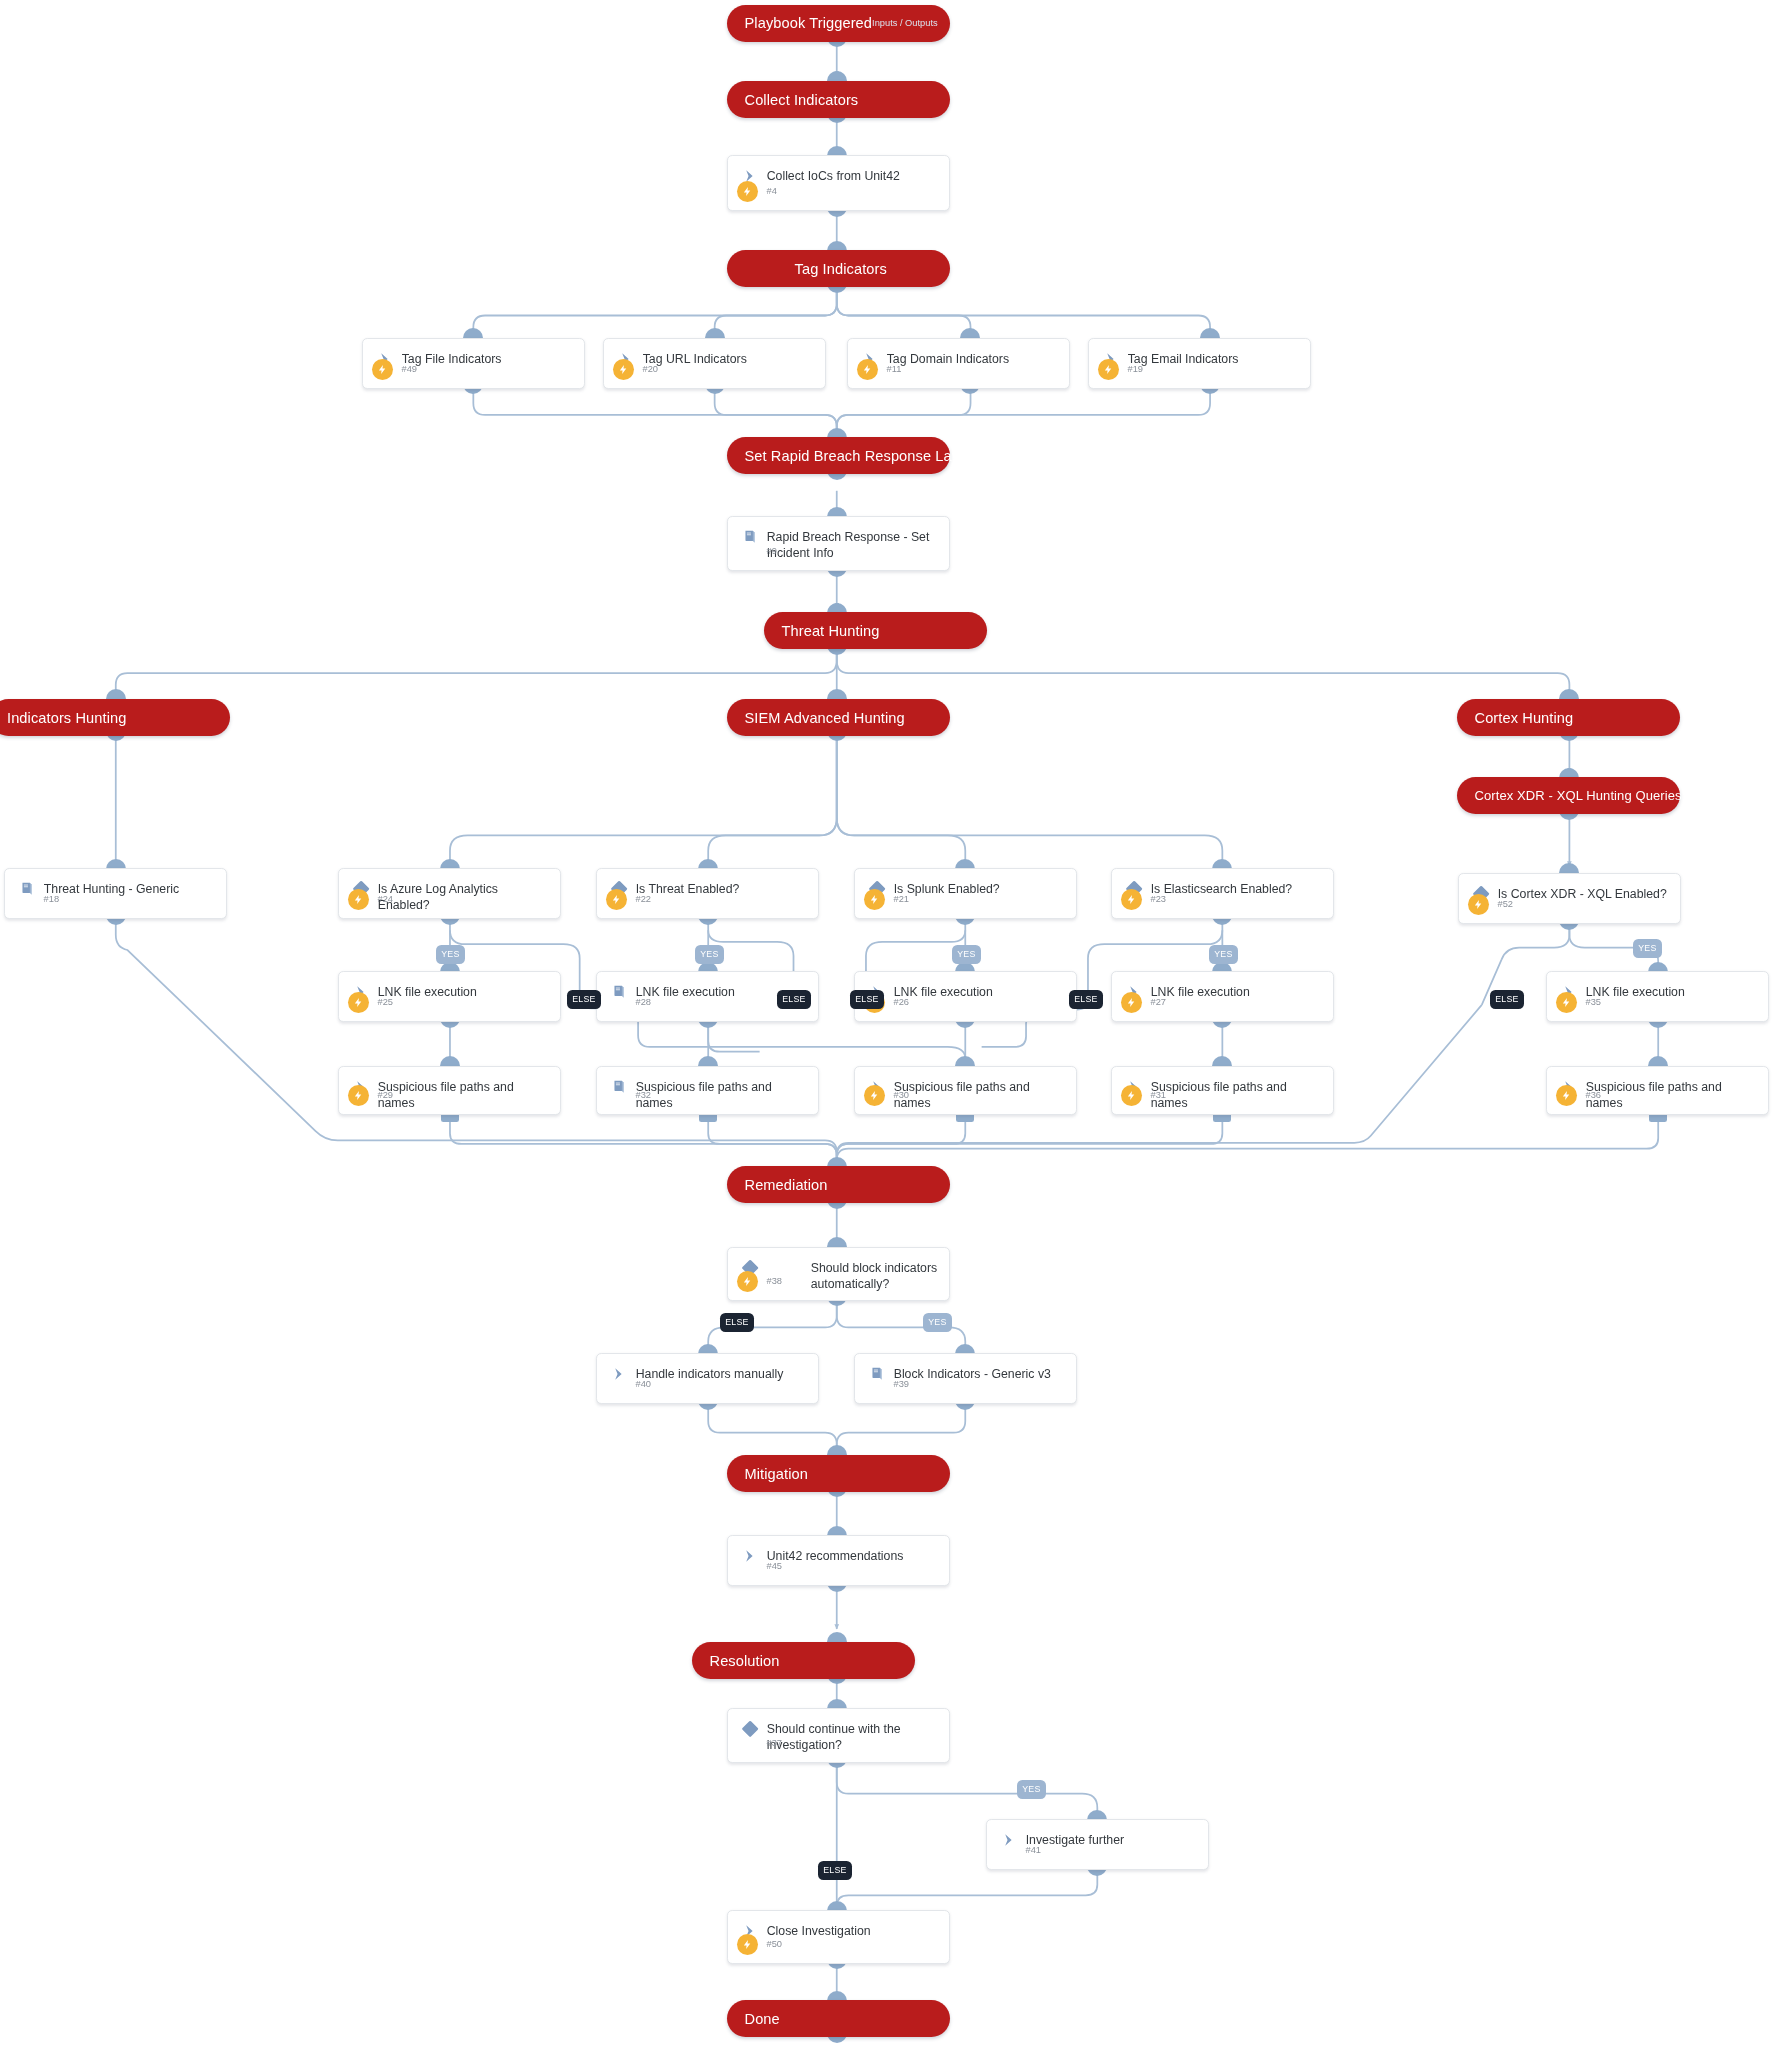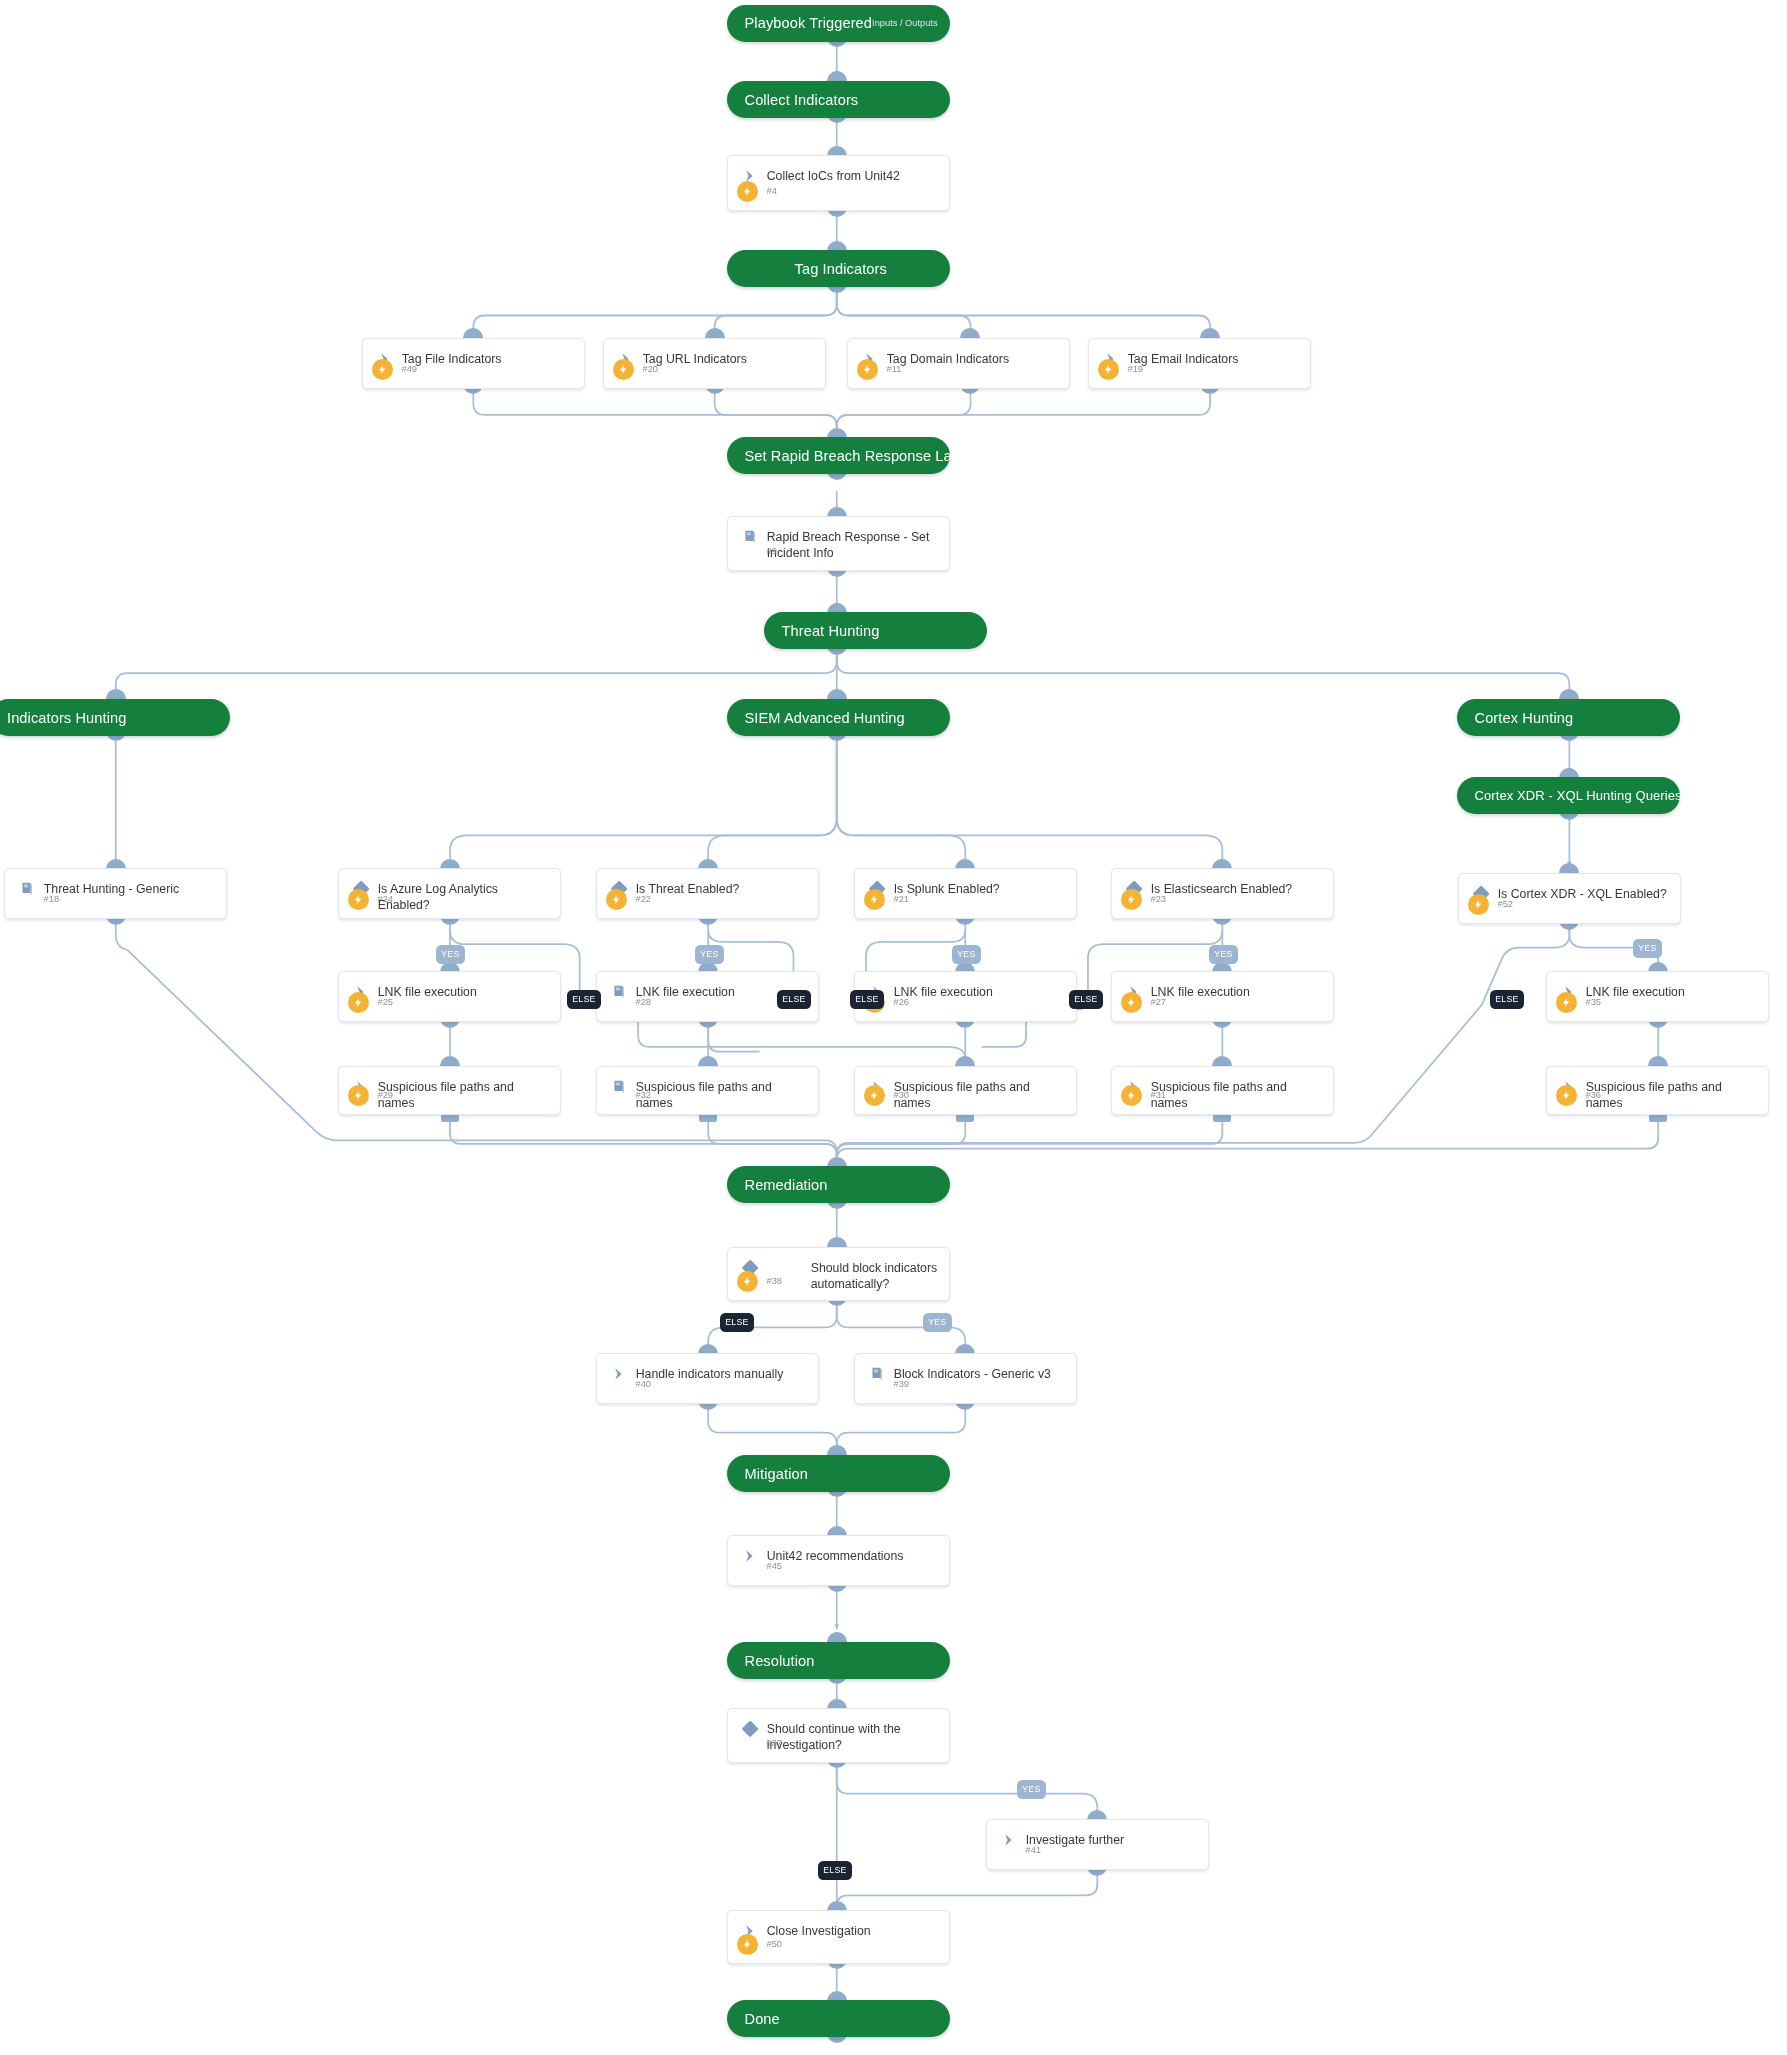--- a/index.html
+++ b/index.html
@@ -25,21 +25,21 @@
     width: 1788px;
     height: 2056px;
     pointer-events: none;
     z-index: 1;
   }
 
   
   .section-node {
     position: absolute;
     z-index: 3;
-    background: #15803d;
+    background: #b91c1c;
     border-radius: 20px;
     box-shadow: 0 1.8px 3.5px rgba(40,55,80,0.22);
     display: flex;
     align-items: center;
     padding-left: 17.5px;
     padding-right: 13px;
   }
   .section-node .sec-title {
     color: #ffffff;
     font-size: 14.6px;
@@ -331,21 +331,21 @@
   </div>
   <div class="nub top" style="left:827px; top:1157px;"></div>
   <div class="nub bot" style="left:827px; top:1199px;"></div>
 
   <div class="section-node" style="left:727px; top:1455px; width:223px; height:37px;">
     <span class="sec-title">Mitigation</span>
   </div>
   <div class="nub top" style="left:827px; top:1445px;"></div>
   <div class="nub bot" style="left:827px; top:1487px;"></div>
 
-  <div class="section-node" style="left:727px; top:1642px; width:223px; height:37px;">
+  <div class="section-node" style="left:692px; top:1642px; width:223px; height:37px;">
     <span class="sec-title">Resolution</span>
   </div>
   <div class="nub top" style="left:827px; top:1632px;"></div>
   <div class="nub bot" style="left:827px; top:1674px;"></div>
 
   <div class="section-node" style="left:727px; top:2000px; width:223px; height:37px;">
     <span class="sec-title">Done</span>
   </div>
   <div class="nub top" style="left:827px; top:1991px;"></div>
   <div class="nub bot" style="left:827px; top:2033px;"></div>

